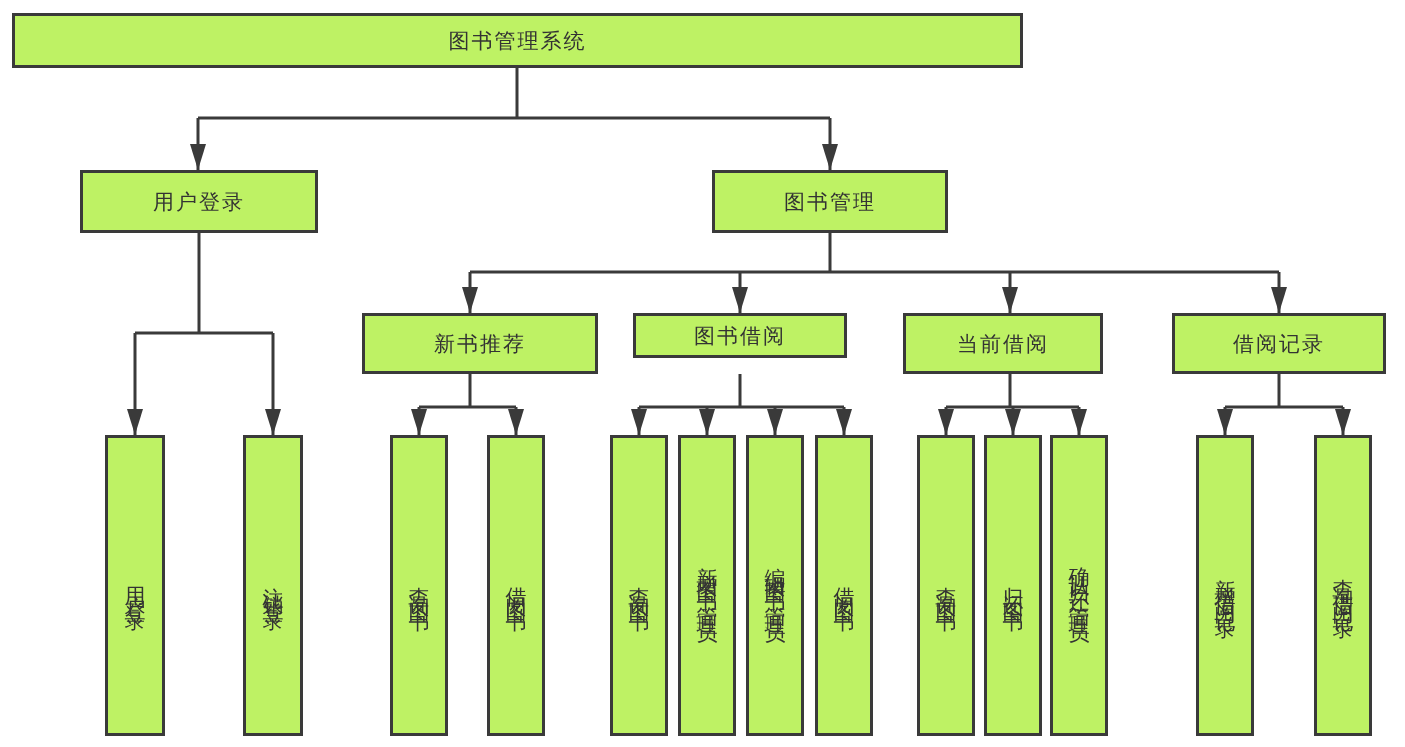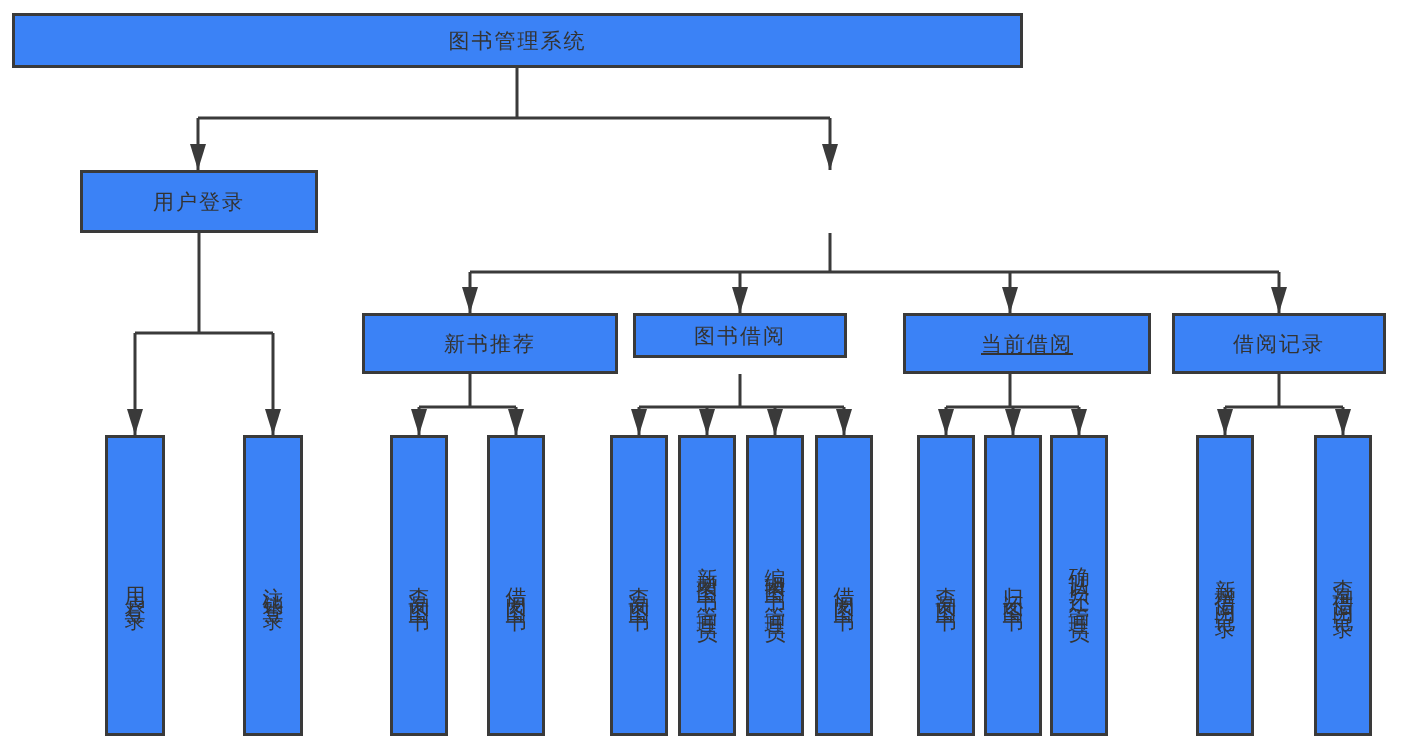--- a/index.html
+++ b/index.html
@@ -4,21 +4,21 @@
 <style>
   html,body{margin:0;padding:0;background:#fff;}
   .stage{
     position:relative;width:1405px;height:747px;background:#ffffff;
     font-family:"Liberation Sans","DejaVu Sans",sans-serif;overflow:hidden;
   }
   .connectors{position:absolute;left:0;top:0;width:1405px;height:747px;}
   .connectors path{stroke:#3a3a3a;stroke-width:3;fill:none;}
   .connectors polygon{fill:#3a3a3a;stroke:none;}
   .box{
-    position:absolute;box-sizing:border-box;border:3px solid #3a3a3a;background:#3b82f6;
+    position:absolute;box-sizing:border-box;border:3px solid #3a3a3a;background:#bef264;
     display:flex;align-items:center;justify-content:center;
     color:#333333;font-size:21px;letter-spacing:2px;text-align:center;z-index:2;
   }
   .leaf{
     writing-mode:vertical-rl;text-orientation:mixed;
     letter-spacing:8px;padding:4px 0;font-size:21px;
   }
   .watermark{
     position:absolute;right:6px;top:714px;z-index:5;
     color:#b4b4b4;font-size:20px;letter-spacing:1px;white-space:nowrap;
@@ -62,24 +62,25 @@
     <polygon points="938,409 954,409 946,435"></polygon>
     <polygon points="1005,409 1021,409 1013,435"></polygon>
     <polygon points="1071,409 1087,409 1079,435"></polygon>
     <polygon points="1217,409 1233,409 1225,435"></polygon>
     <polygon points="1335,409 1351,409 1343,435"></polygon>
   </svg>
 
   <div class="box" style="left:12px;top:13px;width:1011px;height:55px;">图书管理系统</div>
 
   <div class="box" style="left:80px;top:170px;width:238px;height:63px;">用户登录</div>
+  <div class="box" style="left:712px;top:170px;width:236px;height:63px;">图书管理</div>
 
-  <div class="box" style="left:362px;top:313px;width:256px;height:61px;">新书推荐</div>
+  <div class="box" style="left:362px;top:313px;width:236px;height:61px;">新书推荐</div>
   <div class="box" style="left:633px;top:313px;width:214px;height:45px;">图书借阅</div>
-  <div class="box" style="left:903px;top:313px;width:248px;height:61px;text-decoration:underline;">当前借阅</div>
+  <div class="box" style="left:903px;top:313px;width:200px;height:61px;">当前借阅</div>
   <div class="box" style="left:1172px;top:313px;width:214px;height:61px;">借阅记录</div>
 
   <div class="box leaf" style="left:105px;top:435px;width:60px;height:301px;">用户登录</div>
   <div class="box leaf" style="left:243px;top:435px;width:60px;height:301px;">注销登录</div>
 
   <div class="box leaf" style="left:390px;top:435px;width:58px;height:301px;">查询图书</div>
   <div class="box leaf" style="left:487px;top:435px;width:58px;height:301px;">借阅图书</div>
 
   <div class="box leaf" style="left:610px;top:435px;width:58px;height:301px;">查询图书</div>
   <div class="box leaf" style="left:678px;top:435px;width:58px;height:301px;">新增图书（管理员）</div>

